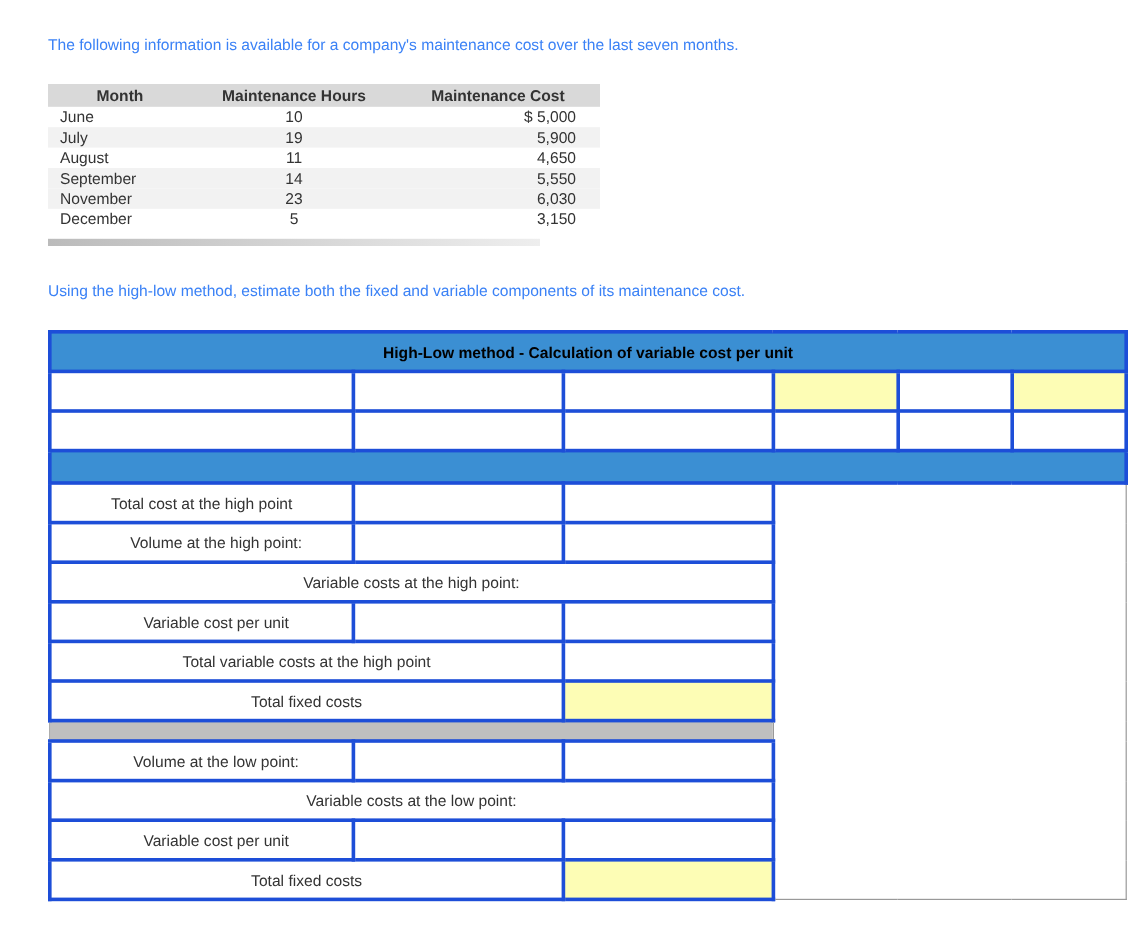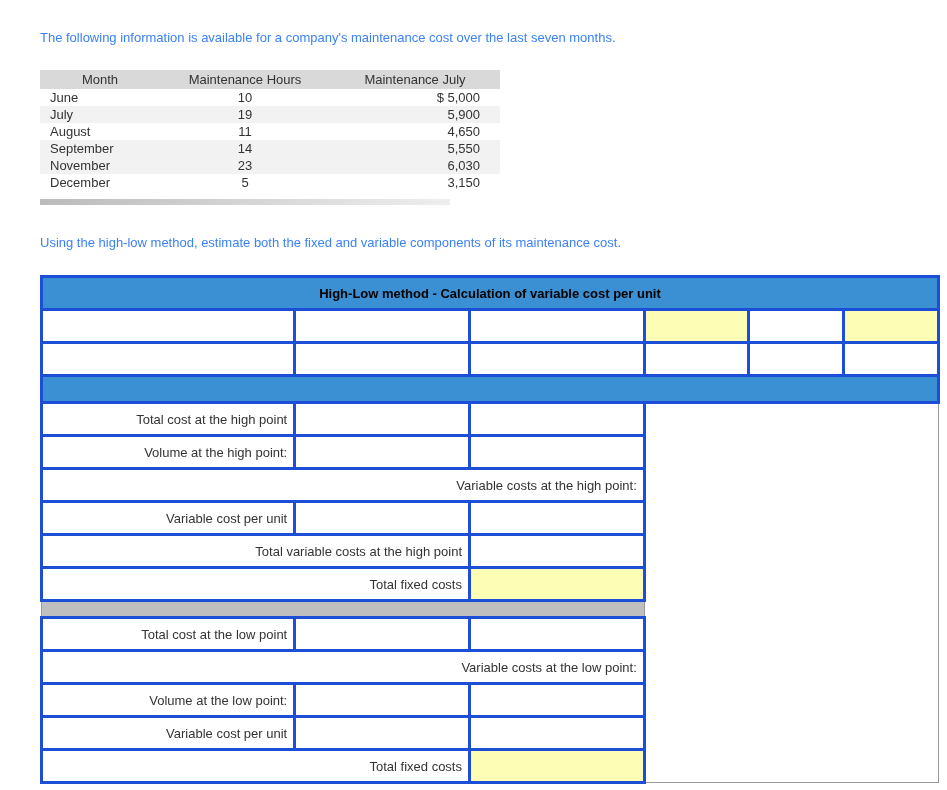--- a/index.html
+++ b/index.html
@@ -13,21 +13,21 @@
   .intro-text {
     margin-bottom: 25px;
     color: #3b82f6;
   }
   .data-table {
     border-collapse: collapse;
     margin-bottom: 8px;
   }
   .data-table th {
     background: #d9d9d9;
-    font-weight: normal;
+    font-weight: bold;
     padding: 2px 10px;
     text-align: center;
     border: none;
   }
   .data-table td {
     padding: 1px 10px;
     text-align: center;
   }
   .data-table td.month {
     text-align: left;
@@ -78,38 +78,38 @@
   }
   .input-cell input {
     width: 100%;
     border: none;
     background: transparent;
     font-size: 13px;
     box-sizing: border-box;
     outline: none;
   }
   .label-cell {
-    text-align: right;
+    text-align: center;
     margin-left: 24px;
   }
   .indent {
     padding-left: 30px !important;
   }
 </style>
 </head>
 <body>
 
 <div class="intro-text">The following information is available for a company's maintenance cost over the last seven months.</div>
 
 <table class="data-table">
   <tbody>
       <tr>
     <th style="width:100px;">Month</th>
     <th style="width:150px;">Maintenance Hours</th>
-    <th style="width:150px;">Maintenance July</th>
+    <th style="width:150px;">Maintenance Cost</th>
   </tr>
   <tr>
     <td class="month">June</td>
     <td>10</td>
     <td class="cost">$  5,000</td>
   </tr>
   <tr class="alt">
     <td class="month">July</td>
     <td>19</td>
     <td class="cost">5,900</td>
@@ -194,33 +194,27 @@
   <tr>
     <td colspan="2" class="label-cell">Total fixed costs</td>
     <td class="yellow-cell input-cell"><input type="text" style=""></td>
     <td colspan="3" style="border:none;"></td>
   </tr>
   <tr class="gray-row">
     <td colspan="3"></td>
     <td colspan="3" style="background:#fff;border:none;"></td>
   </tr>
   <tr>
-    <td class="label-cell">Total cost at the low point</td>
+    <td class="label-cell indent">Volume at the low point:</td>
     <td class="input-cell"><input type="text" style=""></td>
     <td class="input-cell"><input type="text" style=""></td>
     <td colspan="3" style="border:none;"></td>
   </tr>
   <tr>
     <td colspan="3" class="label-cell">Variable costs at the low point:</td>
-    <td colspan="3" style="border:none;"></td>
-  </tr>
-  <tr>
-    <td class="label-cell indent">Volume at the low point:</td>
-    <td class="input-cell"><input type="text" style=""></td>
-    <td class="input-cell"><input type="text" style=""></td>
     <td colspan="3" style="border:none;"></td>
   </tr>
   <tr>
     <td class="label-cell indent">Variable cost per unit</td>
     <td class="input-cell"><input type="text" style=""></td>
     <td class="input-cell"><input type="text" style=""></td>
     <td colspan="3" style="border:none;"></td>
   </tr>
   <tr>
     <td colspan="2" class="label-cell">Total fixed costs</td>

